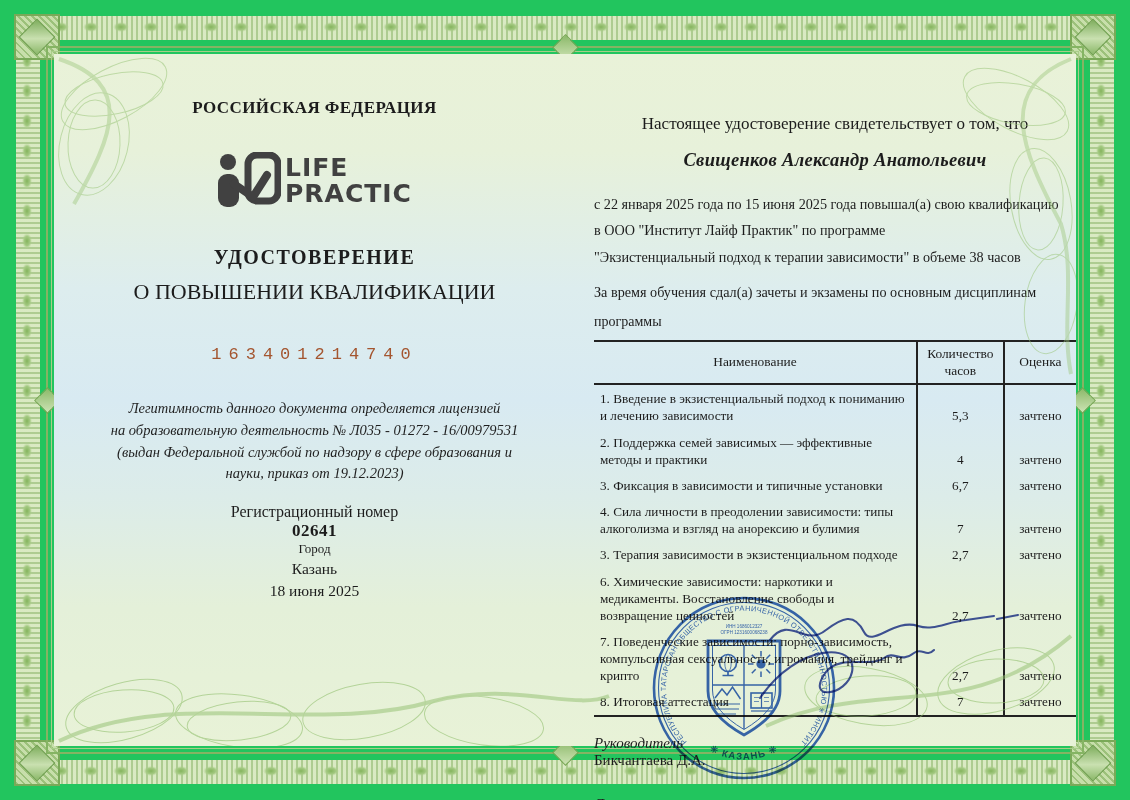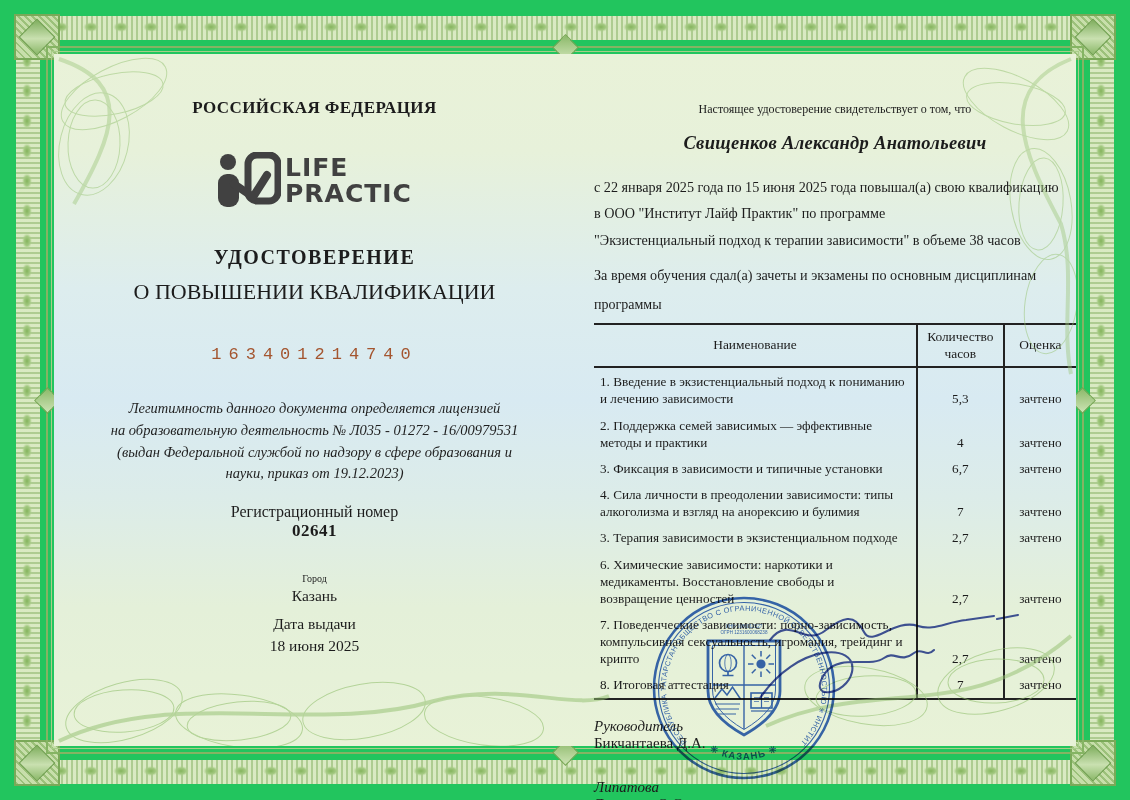--- a/index.html
+++ b/index.html
@@ -74,28 +74,28 @@
   .logo { margin-top:34px; display:flex; align-items:center; justify-content:center; gap:4px; }
   .logo-text { text-align:left; font-family:"DejaVu Sans", sans-serif; font-weight:800;
     font-size:25px; line-height:1.04; color:#414141; letter-spacing:1px; }
   .doc-title { margin-top:36px; font-size:20px; font-weight:bold; letter-spacing:1.5px; }
   .doc-subtitle { margin-top:10px; font-size:22px; }
   .blank-number { margin-top:40px; font-family:"Liberation Mono", monospace;
     font-size:17px; letter-spacing:7px; color:#a4552f; }
   .license { margin-top:34px; font-style:italic; font-size:14.5px; line-height:1.5; color:#1f1f1f; }
   .reg-label { margin-top:18px; font-size:16px; }
   .reg-number { font-size:17px; font-weight:bold; letter-spacing:.5px; }
-  .city-label { margin-top:32px; font-size:10px; }
+  .city-label { font-size:13px; }
   .city-name { margin-top:3px; font-size:15.5px; }
   .date-label { margin-top:10px; font-size:15.5px; }
   .date-value { margin-top:4px; font-size:15.5px; }
 
   
   .right-col { position:absolute; left:540px; top:0; width:482px; font-size:14px; }
-  .intro { margin-top:48px; text-align:center; font-size:12px; }
+  .intro { margin-top:60px; text-align:center; font-size:17px; }
   .holder { margin-top:16px; text-align:center; font-size:18.5px; font-weight:bold; font-style:italic; letter-spacing:.3px; }
   .body-lines { margin-top:20px; line-height:1.85; font-size:14.2px; }
   .exams-1 { margin-top:14px; font-size:14.2px; }
   .exams-2 { margin-top:13px; font-size:14px; }
 
   table.disciplines { width:100%; border-collapse:collapse; margin-top:10px;
     border-top:2px solid #222; border-bottom:2.5px solid #222; font-size:13.2px; }
   table.disciplines th { font-weight:normal; font-size:13.4px; text-align:center;
     border-bottom:2px solid #222; padding:4px 4px; line-height:1.25; }
   table.disciplines td { padding:5px 6px 4px; vertical-align:bottom; line-height:1.3; }
@@ -204,21 +204,20 @@
         <div>Легитимность данного документа определяется лицензией</div>
         <div>на образовательную деятельность № Л035 - 01272 - 16/00979531</div>
         <div>(выдан Федеральной службой по надзору в сфере образования и</div>
         <div>науки, приказ от 19.12.2023)</div>
       </div>
 
       <div class="reg-label">Регистрационный номер</div>
       <div class="reg-number">02641</div>
       <div class="city-label">Город</div>
       <div class="city-name">Казань</div>
-      <div class="date-label">Дата выдачи</div>
       <div class="date-value">18 июня 2025</div>
     </div>
 
     <div class="right-col">
       <div class="intro">Настоящее удостоверение свидетельствует о том, что</div>
       <div class="holder">Свищенков Александр Анатольевич</div>
 
       <div class="body-lines">
         <div>с 22 января 2025 года по 15 июня 2025 года повышал(а) свою квалификацию</div>
         <div>в ООО "Институт Лайф Практик" по программе</div>

